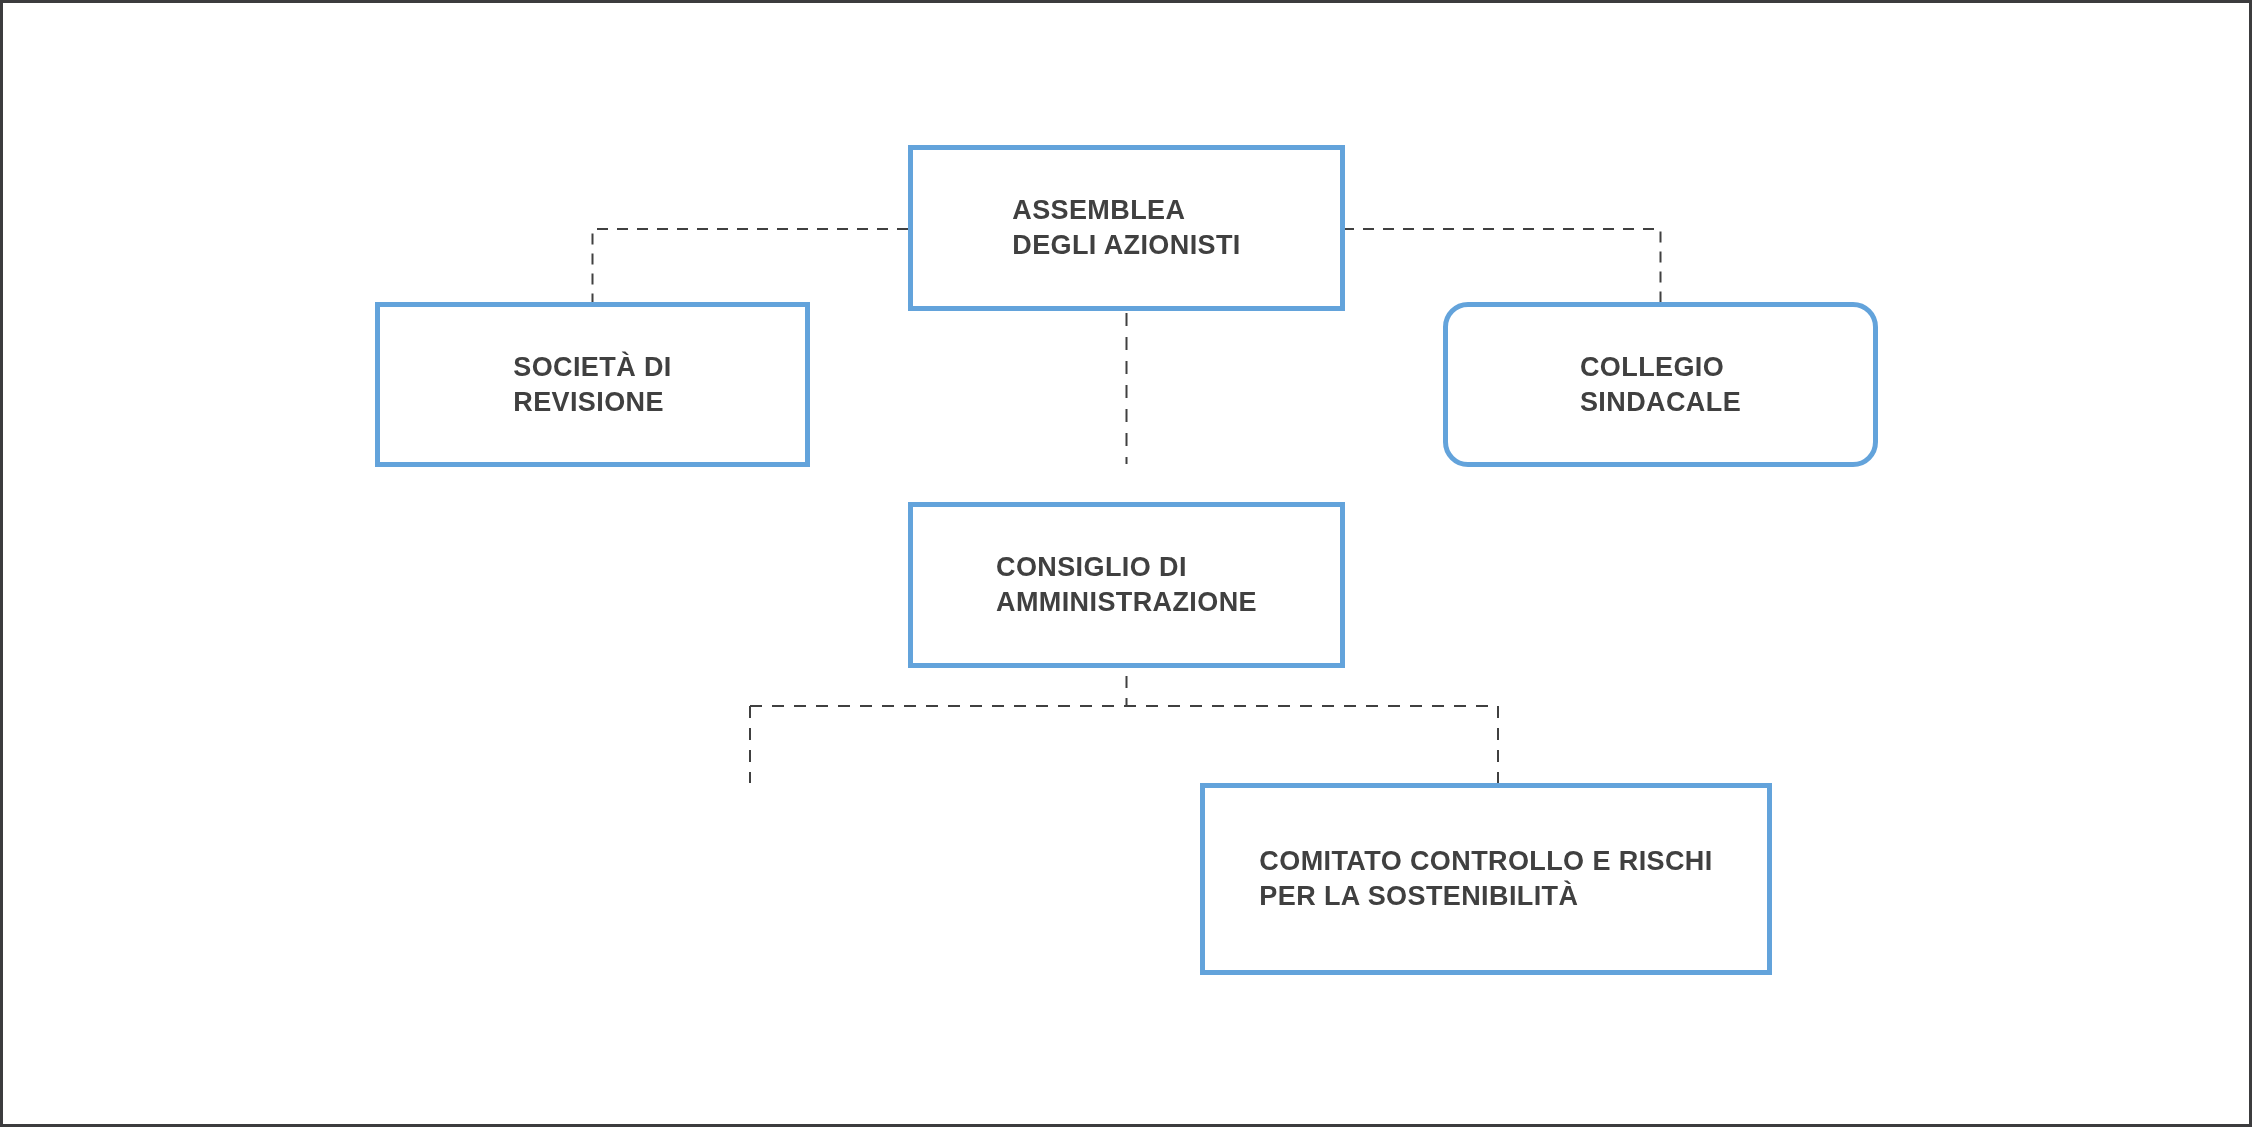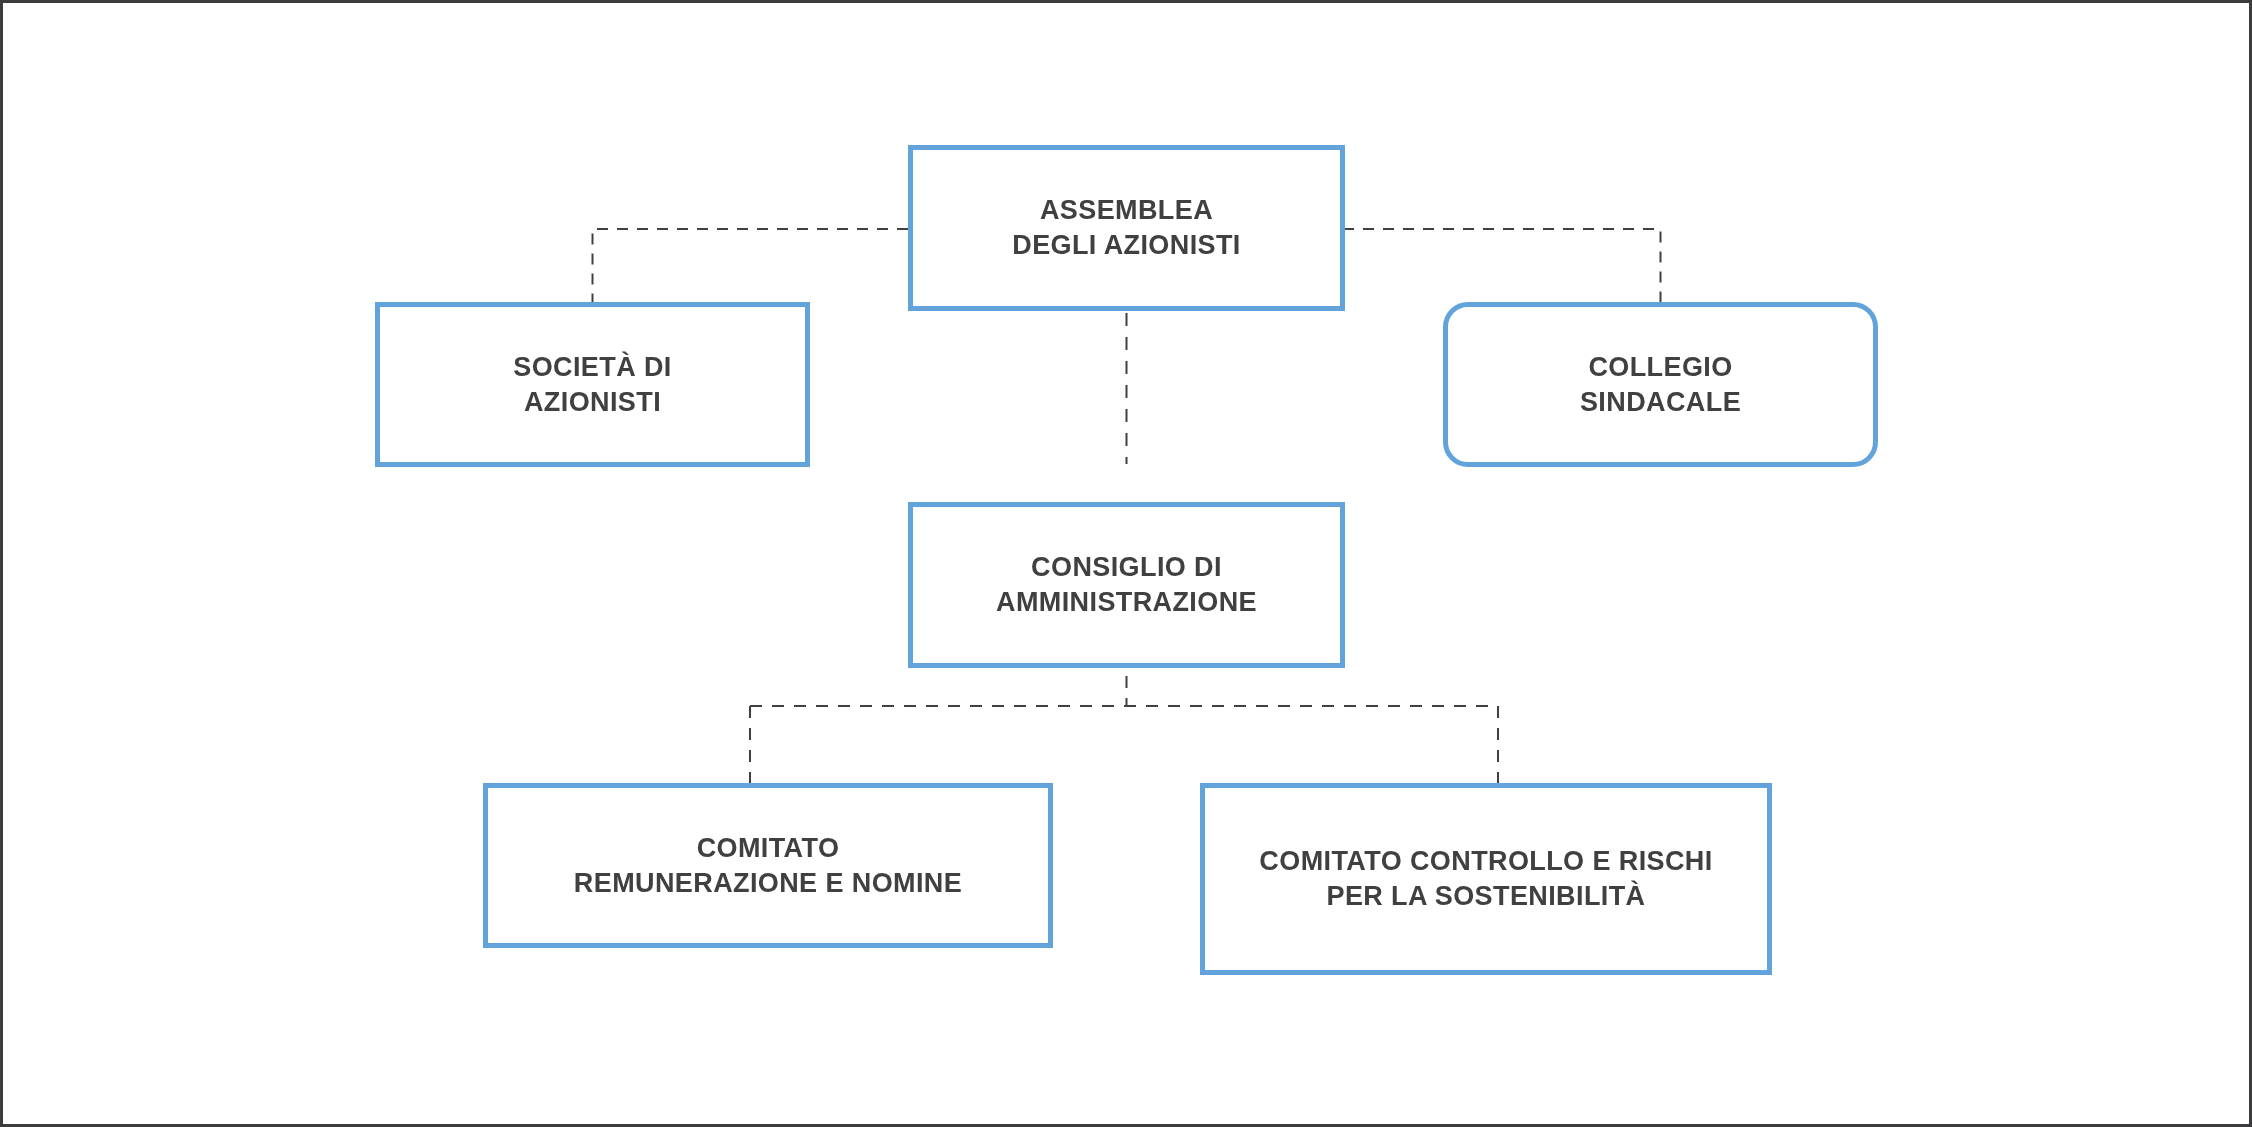--- a/index.html
+++ b/index.html
@@ -21,21 +21,21 @@
   .connectors {
     position: absolute;
     left: 0;
     top: 0;
   }
   .node {
     position: absolute;
     display: flex;
     align-items: center;
     justify-content: center;
-    text-align: center;
+    text-align: left;
     box-sizing: border-box;
     background: #ffffff;
     border: 5px solid #63a3db;
     color: #404040;
     font-weight: 700;
     font-size: 27px;
     line-height: 35px;
     letter-spacing: 0.4px;
     white-space: pre-line;
   }
@@ -61,28 +61,26 @@
       <path d="M1126.5 313 V464" stroke-dasharray="13 11"></path>
 
       <path d="M1126.5 632 V706 M750 706 H1498 M750 706 V783 M1498 706 V783" stroke-dasharray="12 10"></path>
     </g>
   </svg>
 
   <div class="node node-assemblea">ASSEMBLEA
 DEGLI AZIONISTI</div>
 
   <div class="node node-societa">SOCIETÀ DI
-AZIONISTI</div>
+REVISIONE</div>
 
   <div class="node node-collegio">COLLEGIO
 SINDACALE</div>
 
   <div class="node node-consiglio">CONSIGLIO DI
 AMMINISTRAZIONE</div>
 
-  <div class="node node-remunerazione">COMITATO
-REMUNERAZIONE E NOMINE</div>
 
   <div class="node node-controllo">COMITATO CONTROLLO E RISCHI
 PER LA SOSTENIBILITÀ</div>
 
   <div class="frame"></div>
 </div>
 
 </body></html>

